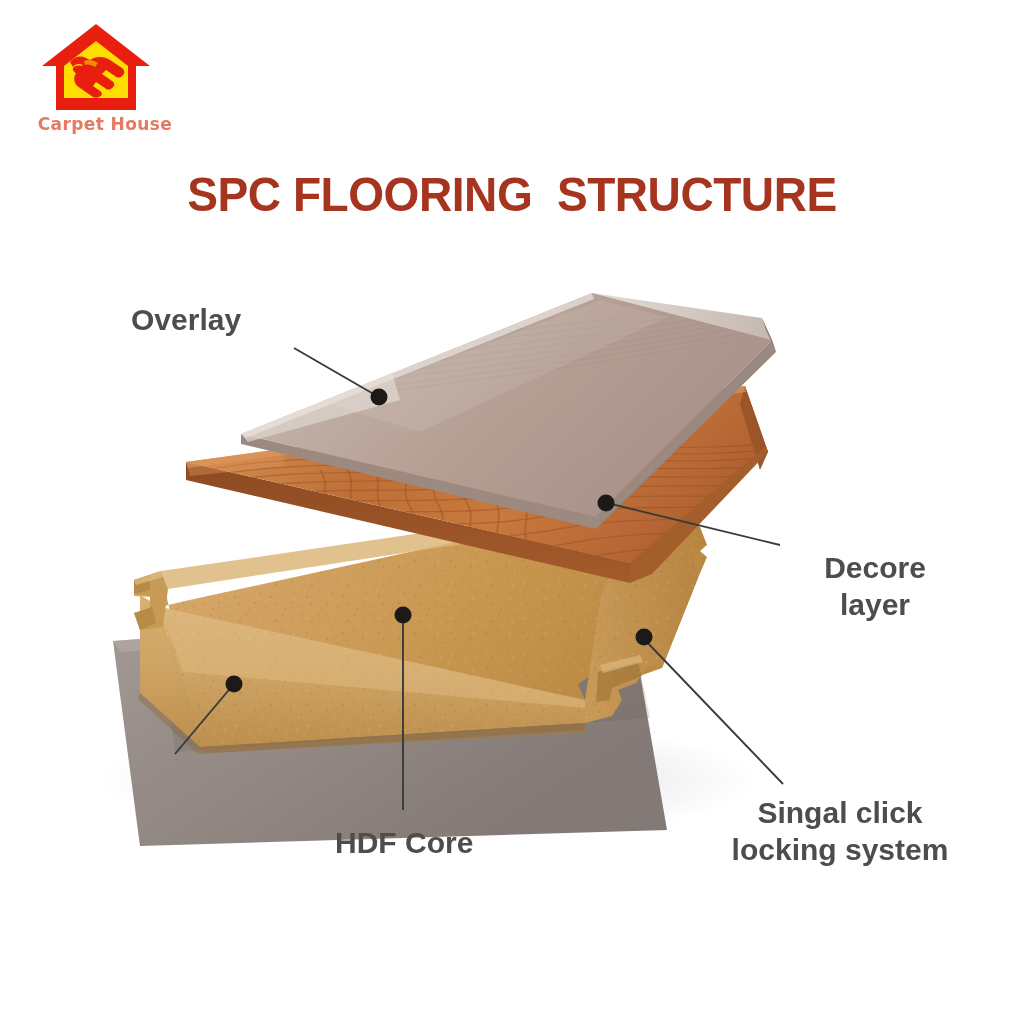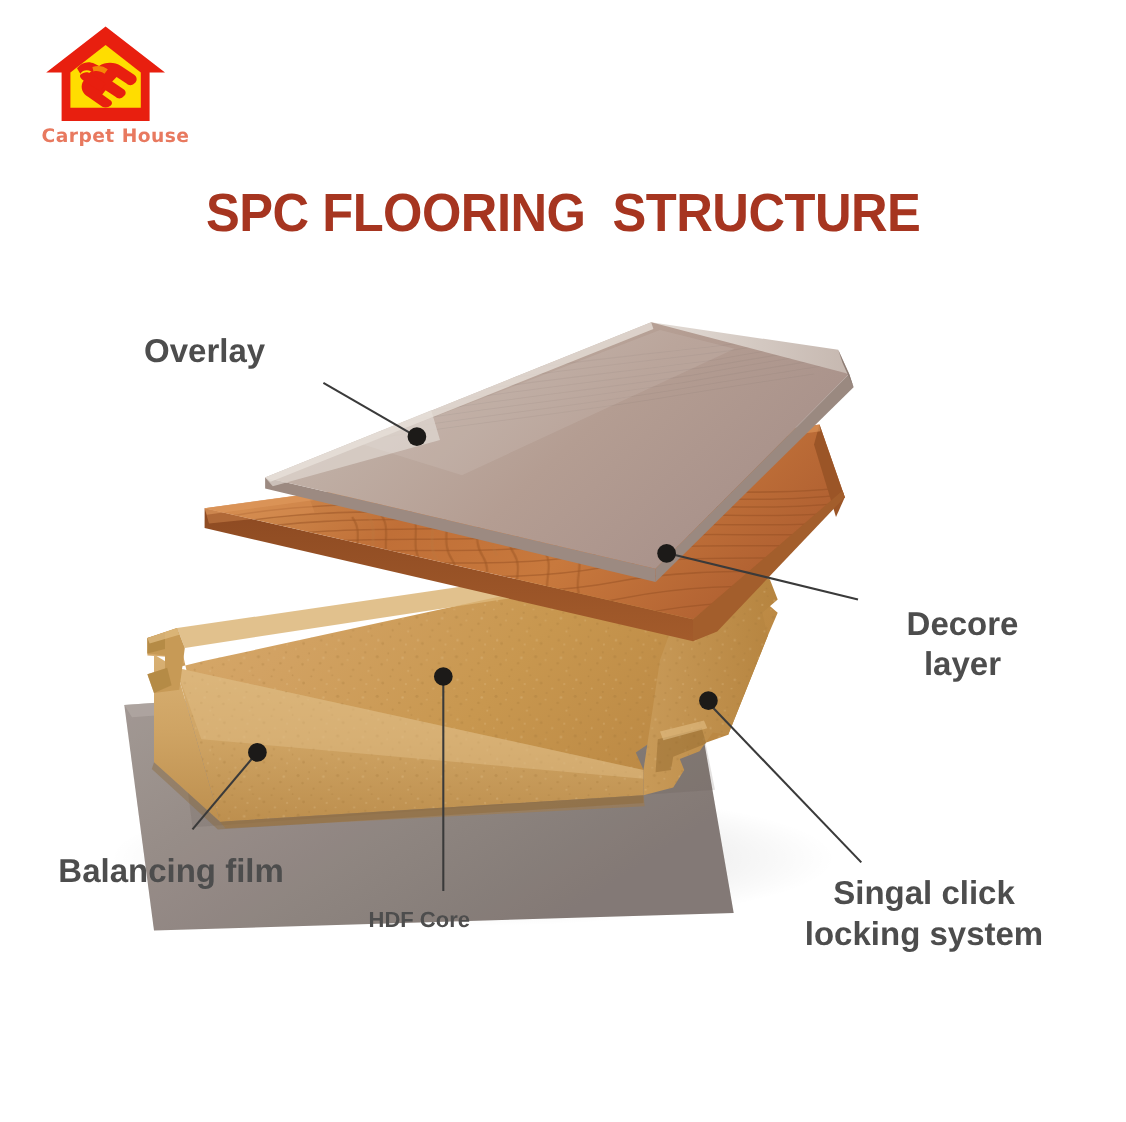--- a/index.html
+++ b/index.html
@@ -96,21 +96,21 @@
     width: 170px;
   }
   #label-balancing {
     left: 53px;
     top: 775px;
     font-size: 30px;
   }
   #label-hdf {
     left: 335px;
     top: 825px;
-    font-size: 20px;
+    font-size: 30px;
   }
   #label-locking {
     left: 710px;
     top: 795px;
     font-size: 30px;
     text-align: center;
     width: 260px;
   }
 </style>
 </head>
@@ -372,20 +372,19 @@
         <circle cx="644" cy="637" r="8.5"></circle>
       </g>
     </svg>
   </div>
 
   <div class="callout" id="label-overlay">Overlay</div>
 
   <div class="callout" id="label-decore">Decore
 layer</div>
 
-  <div class="callout" id="label-balancing">Balancing film</div>
 
   <div class="callout" id="label-hdf">HDF Core</div>
 
   <div class="callout" id="label-locking">Singal click
 locking system</div>
 
 </div>
 
 </body></html>

